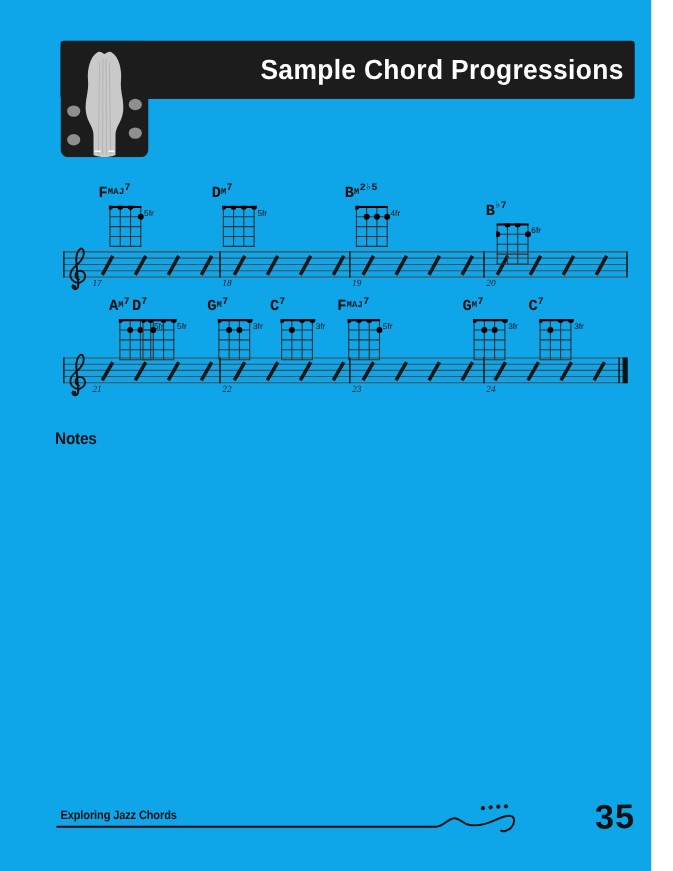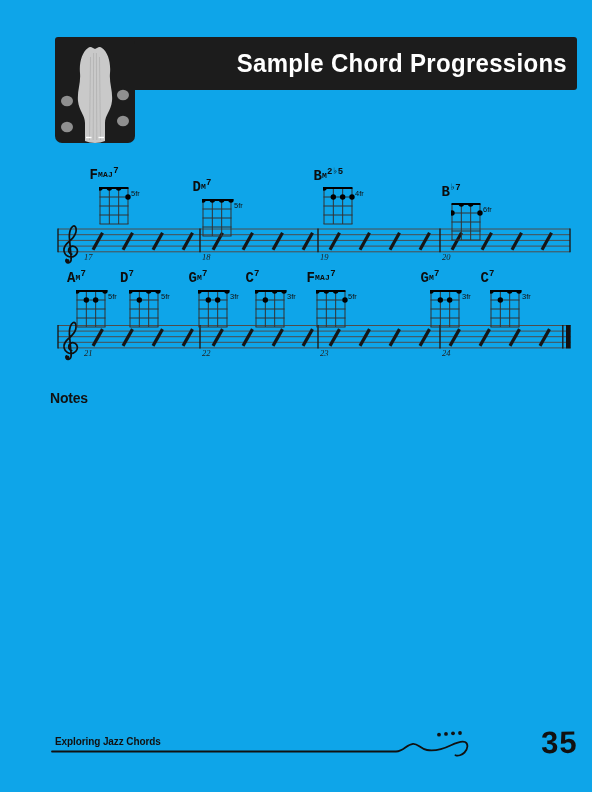--- a/index.html
+++ b/index.html
@@ -157,21 +157,21 @@
           <line x1="0.5" y1="10" x2="29.5" y2="10" stroke="#333" stroke-width="1"></line>
           <line x1="0.5" y1="19" x2="29.5" y2="19" stroke="#333" stroke-width="1"></line>
           <line x1="0.5" y1="28" x2="29.5" y2="28" stroke="#333" stroke-width="1"></line>
           <line x1="0.5" y1="37" x2="29.5" y2="37" stroke="#333" stroke-width="1"></line>
           <circle cx="1" cy="1" r="2.7" fill="#000"></circle>
           <circle cx="10.33" cy="1" r="2.7" fill="#000"></circle>
           <circle cx="19.66" cy="1" r="2.7" fill="#000"></circle>
           <circle cx="28.990000000000002" cy="10" r="2.7" fill="#000"></circle>
           <text x="32" y="9" class="poslbl">5fr</text>
         </svg></div>
-      <div class="chord" style="left: 201.5px; top: 178px;"><div class="chord-label"><span class="root">D</span><span class="qual">m</span><span class="sup">7</span></div><svg width="55" height="40">
+      <div class="chord" style="left: 201.5px; top: 166px;"><div class="chord-label"><span class="root">D</span><span class="qual">m</span><span class="sup">7</span></div><svg width="55" height="40">
           <line x1="1" y1="1" x2="1" y2="37" stroke="#333" stroke-width="1"></line>
           <line x1="10.33" y1="1" x2="10.33" y2="37" stroke="#333" stroke-width="1"></line>
           <line x1="19.66" y1="1" x2="19.66" y2="37" stroke="#333" stroke-width="1"></line>
           <line x1="28.990000000000002" y1="1" x2="28.990000000000002" y2="37" stroke="#333" stroke-width="1"></line>
           <line x1="0.5" y1="1" x2="29.5" y2="1" stroke="#000" stroke-width="2"></line>
           <line x1="0.5" y1="10" x2="29.5" y2="10" stroke="#333" stroke-width="1"></line>
           <line x1="0.5" y1="19" x2="29.5" y2="19" stroke="#333" stroke-width="1"></line>
           <line x1="0.5" y1="28" x2="29.5" y2="28" stroke="#333" stroke-width="1"></line>
           <line x1="0.5" y1="37" x2="29.5" y2="37" stroke="#333" stroke-width="1"></line>
           <circle cx="1" cy="1" r="2.7" fill="#000"></circle>
@@ -205,21 +205,21 @@
           <line x1="0.5" y1="10" x2="29.5" y2="10" stroke="#333" stroke-width="1"></line>
           <line x1="0.5" y1="19" x2="29.5" y2="19" stroke="#333" stroke-width="1"></line>
           <line x1="0.5" y1="28" x2="29.5" y2="28" stroke="#333" stroke-width="1"></line>
           <line x1="0.5" y1="37" x2="29.5" y2="37" stroke="#333" stroke-width="1"></line>
           <circle cx="1" cy="10" r="2.7" fill="#000"></circle>
           <circle cx="10.33" cy="1" r="2.7" fill="#000"></circle>
           <circle cx="19.66" cy="1" r="2.7" fill="#000"></circle>
           <circle cx="28.990000000000002" cy="10" r="2.7" fill="#000"></circle>
           <text x="32" y="9" class="poslbl">6fr</text>
         </svg></div>
-      <div class="chord" style="left: 76px; top: 269px;"><div class="chord-label"><span class="root">A</span><span class="qual">m</span><span class="sup">7</span></div><svg width="55" height="40">
+      <div class="chord" style="left: 108px; top: 269px;"><div class="chord-label"><span class="root">A</span><span class="qual">m</span><span class="sup">7</span></div><svg width="55" height="40">
           <line x1="1" y1="1" x2="1" y2="37" stroke="#333" stroke-width="1"></line>
           <line x1="10.33" y1="1" x2="10.33" y2="37" stroke="#333" stroke-width="1"></line>
           <line x1="19.66" y1="1" x2="19.66" y2="37" stroke="#333" stroke-width="1"></line>
           <line x1="28.990000000000002" y1="1" x2="28.990000000000002" y2="37" stroke="#333" stroke-width="1"></line>
           <line x1="0.5" y1="1" x2="29.5" y2="1" stroke="#000" stroke-width="2"></line>
           <line x1="0.5" y1="10" x2="29.5" y2="10" stroke="#333" stroke-width="1"></line>
           <line x1="0.5" y1="19" x2="29.5" y2="19" stroke="#333" stroke-width="1"></line>
           <line x1="0.5" y1="28" x2="29.5" y2="28" stroke="#333" stroke-width="1"></line>
           <line x1="0.5" y1="37" x2="29.5" y2="37" stroke="#333" stroke-width="1"></line>
           <circle cx="1" cy="1" r="2.7" fill="#000"></circle>

